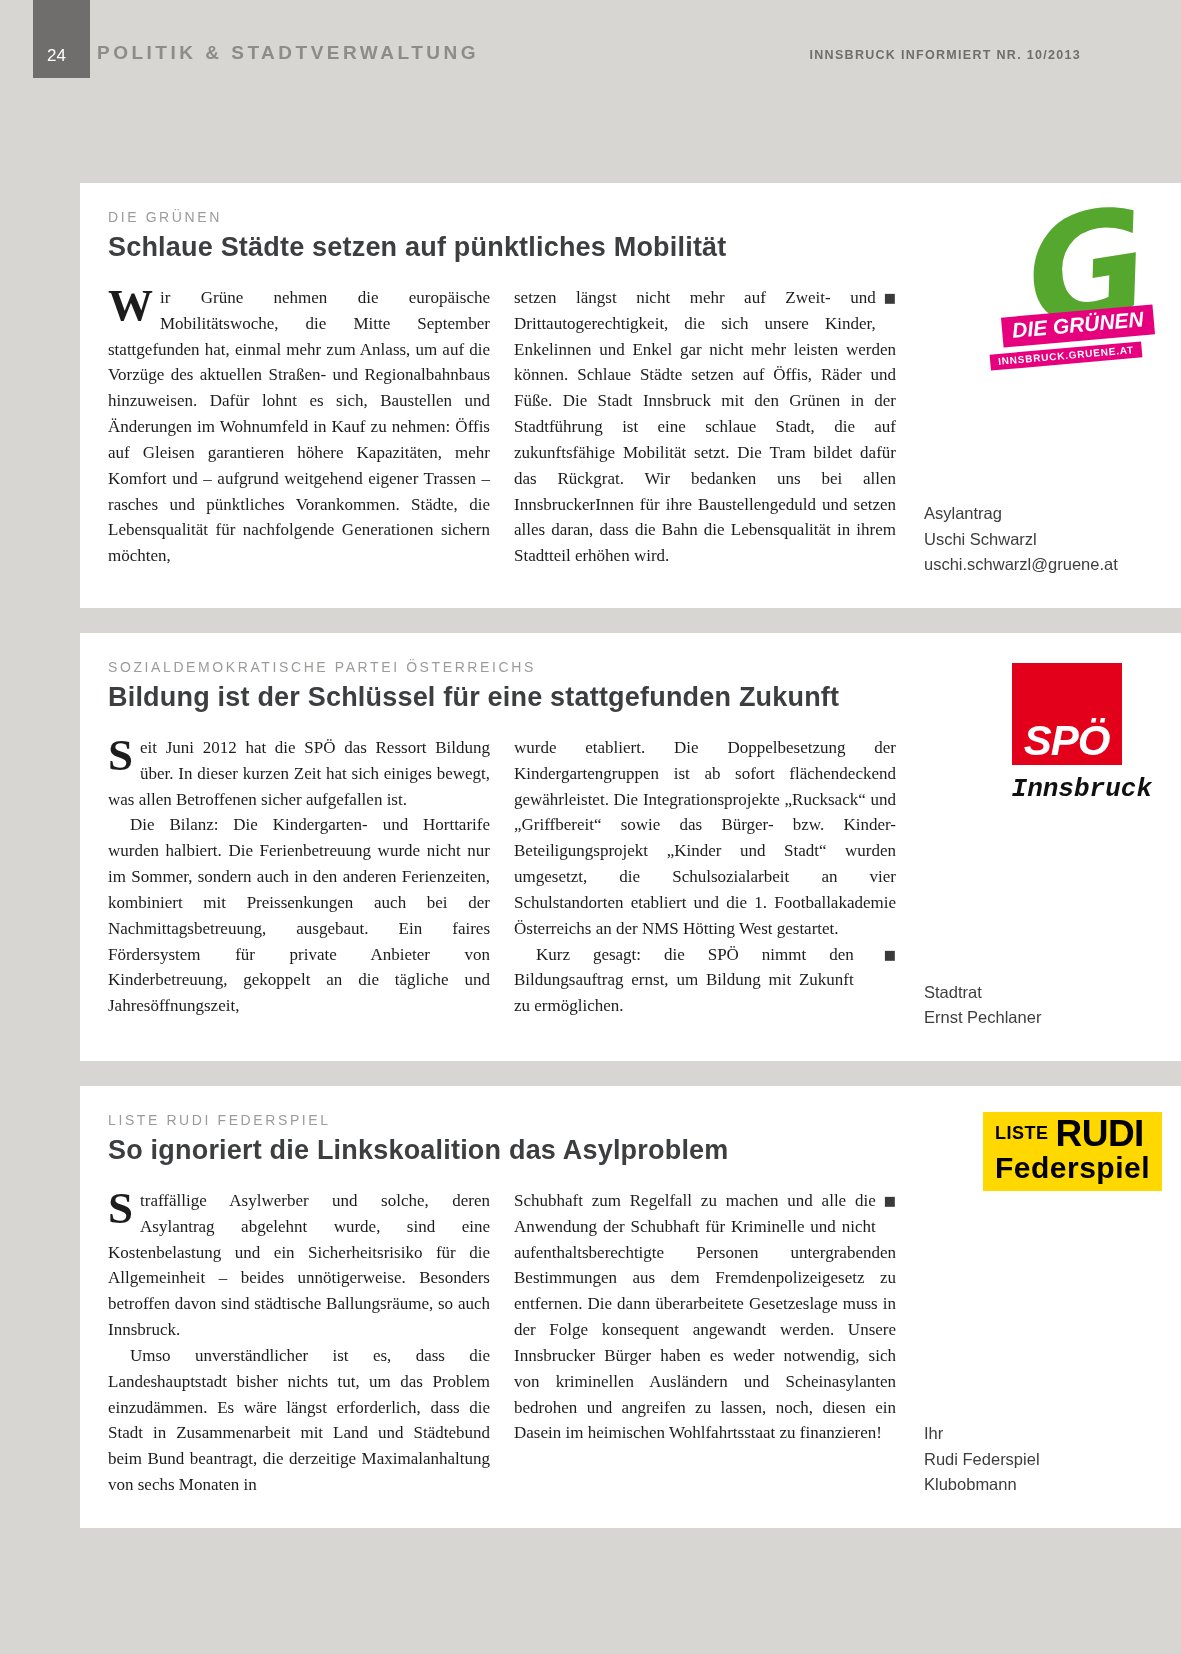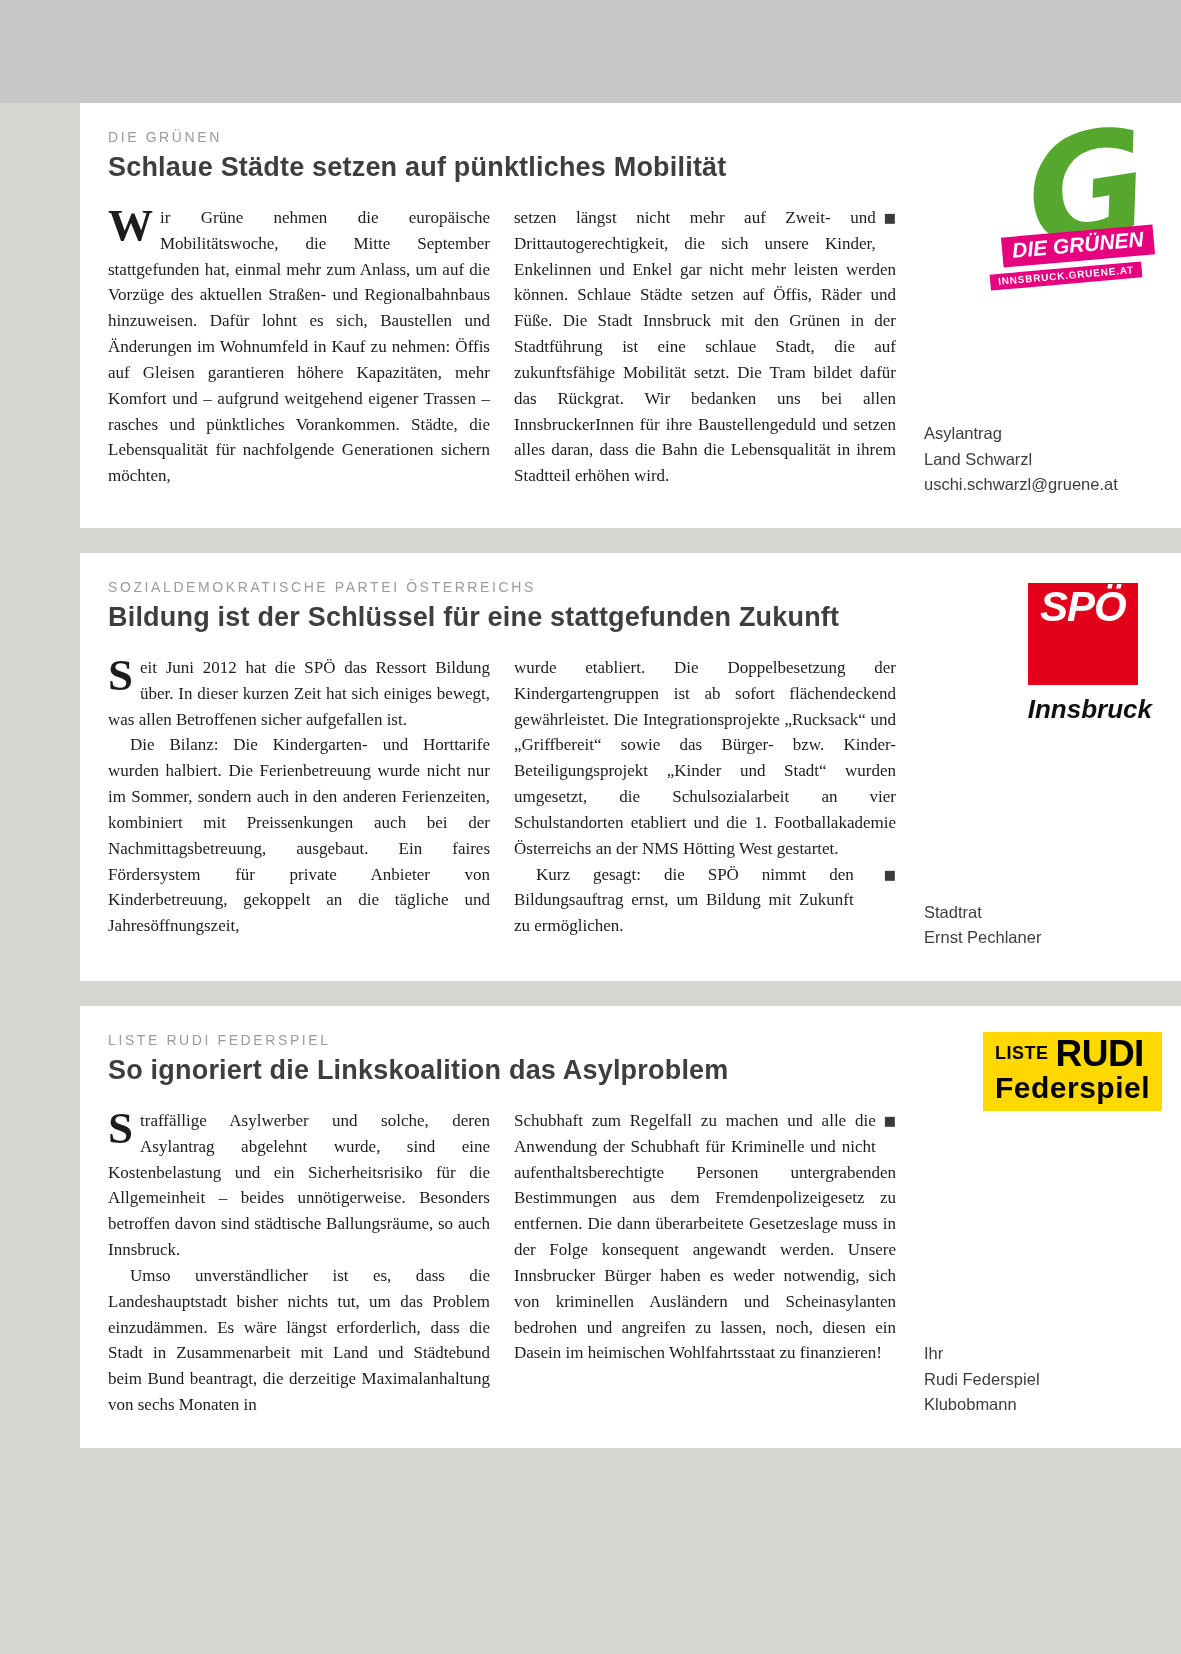--- a/index.html
+++ b/index.html
@@ -78,44 +78,51 @@
   }
   .gruene-url {
     position:absolute; right:20px; top:139px;
     background:#e6007e; color:#fff;
     font-weight:bold; font-size:10px; letter-spacing:0.8px;
     padding:2px 8px 3px; transform:rotate(-5deg); white-space:nowrap;
   }
   .logo-spoe { align-self:flex-end; margin:4px 10px 0 0; }
   .spoe-box {
     width:110px; height:102px; background:#e2001a;
-    display:flex; align-items:flex-start; justify-content:center;
+    display:flex; align-items:flex-end; justify-content:center;
   }
   .spoe-text {
     color:#fff; font-weight:bold; font-style:italic;
     font-size:42px; letter-spacing:-1px;
   }
   .spoe-city {
     margin-top:9px; text-align:right;
-    font-weight:bold; font-style:italic; font-size:26px; color:#101010;
+    font-weight:bold; font-style:italic; font-size:26px; color:#101010;font-family:Liberation Mono, monospace;
   }
   .logo-rudi {
     align-self:flex-end; background:#ffd800; color:#000;
     padding:5px 12px 7px; min-width:178px;
   }
   .rudi-top { display:flex; align-items:center; gap:7px; }
   .rudi-liste { font-weight:bold; font-size:18px; letter-spacing:0.5px; }
   .rudi-name { font-weight:900; font-size:37px; line-height:0.9; letter-spacing:-0.5px; }
   .rudi-surname { font-weight:600; font-size:30px; line-height:1.05; letter-spacing:0.5px; margin-top:2px; }
 </style>
 </head>
 <body>
 
 <div class="page">
 
+  <div class="header">
+    <div class="page-num-box">
+      <span>24</span>
+    </div>
+    <div class="section-title">POLITIK &amp; STADTVERWALTUNG</div>
+    <div class="issue-title">INNSBRUCK INFORMIERT NR. 10/2013</div>
+  </div>
 
   <div class="card card-1">
     <div class="main">
       <div class="kicker">DIE GRÜNEN</div>
       <div class="title">Schlaue Städte setzen auf pünktliches Mobilität</div>
       <div class="cols">
         <div class="col">
           <p>
             <span class="dropcap">W</span><span>ir Grüne nehmen die europäische Mobilitätswoche, die Mitte September stattgefunden hat, einmal mehr zum Anlass, um auf die Vorzüge des aktuellen Straßen- und Regionalbahnbaus hinzuweisen. Dafür lohnt es sich, Baustellen und Änderungen im Wohnumfeld in Kauf zu nehmen: Öffis auf Gleisen garantieren höhere Kapazitäten, mehr Komfort und – aufgrund weitgehend eigener Trassen – rasches und pünktliches Vorankommen. Städte, die Lebensqualität für nachfolgende Generationen sichern möchten,</span>
           </p>
@@ -128,21 +135,21 @@
       </div>
     </div>
     <div class="rail">
       <div class="logo-gruene">
         <div class="gruene-g">G</div>
         <div class="gruene-badge">DIE GRÜNEN</div>
         <div class="gruene-url">INNSBRUCK.GRUENE.AT</div>
       </div>
       <div class="caption">
         <div>Asylantrag</div>
-        <div>Land Schwarzl</div>
+        <div>Uschi Schwarzl</div>
         <div>uschi.schwarzl@gruene.at</div>
       </div>
     </div>
   </div>
 
   <div class="card card-2">
     <div class="main">
       <div class="kicker">SOZIALDEMOKRATISCHE PARTEI ÖSTERREICHS</div>
       <div class="title">Bildung ist der Schlüssel für eine stattgefunden Zukunft</div>
       <div class="cols">

